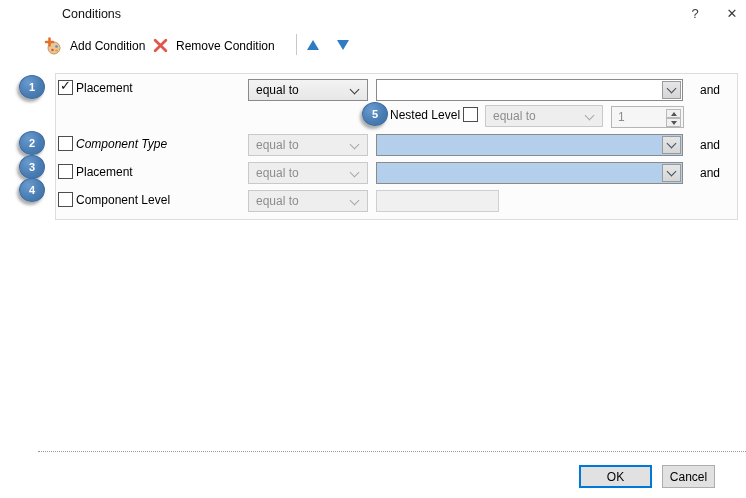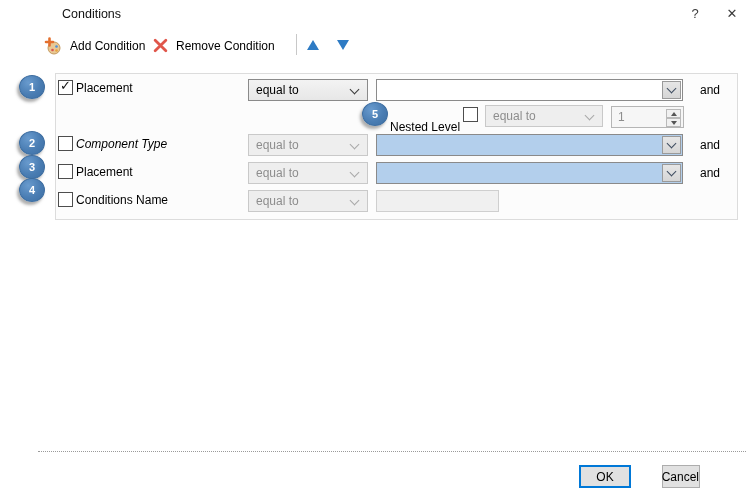--- a/index.html
+++ b/index.html
@@ -127,21 +127,21 @@
   <span class="chev"></span>
 </div>
 <div class="abs editcombo" style="left:376px;top:79px;width:307px;">
   <span></span>
   <span class="dropbtn">
       <span class="chev2"></span>
     </span>
 </div>
 <span class="abs and-label" style="left:692px;top:83px;">and</span>
 
-<span class="abs" style="left:390px;top:120px;text-align:right;">Nested Level</span>
+<span class="abs" style="left:390px;top:108px;text-align:right;">Nested Level</span>
 <span class="abs cb" style="left:463px;top:107px;"></span>
 <div class="abs combo disabled" style="left:485px;top:105px;width:118px;">
   <span>equal to</span>
   <span class="chev"></span>
 </div>
 <div class="abs spinner" style="left:611px;top:106px;width:73px;">
   <span class="spin-val">1</span>
   <span class="spin-btn up">
       <span class="tri-up"></span>
     </span>
@@ -172,28 +172,28 @@
 </div>
 <div class="abs editcombo blue" style="left:376px;top:162px;width:307px;">
   <span></span>
   <span class="dropbtn">
       <span class="chev2"></span>
     </span>
 </div>
 <span class="abs and-label" style="left:692px;top:166px;">and</span>
 
 <span class="abs cb" style="left:58px;top:192px;"></span>
-<span class="abs" style="left:76px;top:193px;">Conditions Name</span>
+<span class="abs" style="left:76px;top:193px;">Component Level</span>
 <div class="abs combo disabled" style="left:248px;top:190px;width:120px;">
   <span>equal to</span>
   <span class="chev"></span>
 </div>
 <div class="abs textbox" style="left:376px;top:190px;width:123px;">
   <span></span>
 </div>
 
 <div class="abs dotted"></div>
-<div class="abs btn focused" style="left:579px;top:465px;width:52px;">
+<div class="abs btn focused" style="left:579px;top:465px;width:73px;">
   <span>OK</span>
 </div>
-<div class="abs btn" style="left:662px;top:465px;width:38px;justify-content:flex-end;">
+<div class="abs btn" style="left:662px;top:465px;width:53px;">
   <span>Cancel</span>
 </div>
 
 </body></html>

